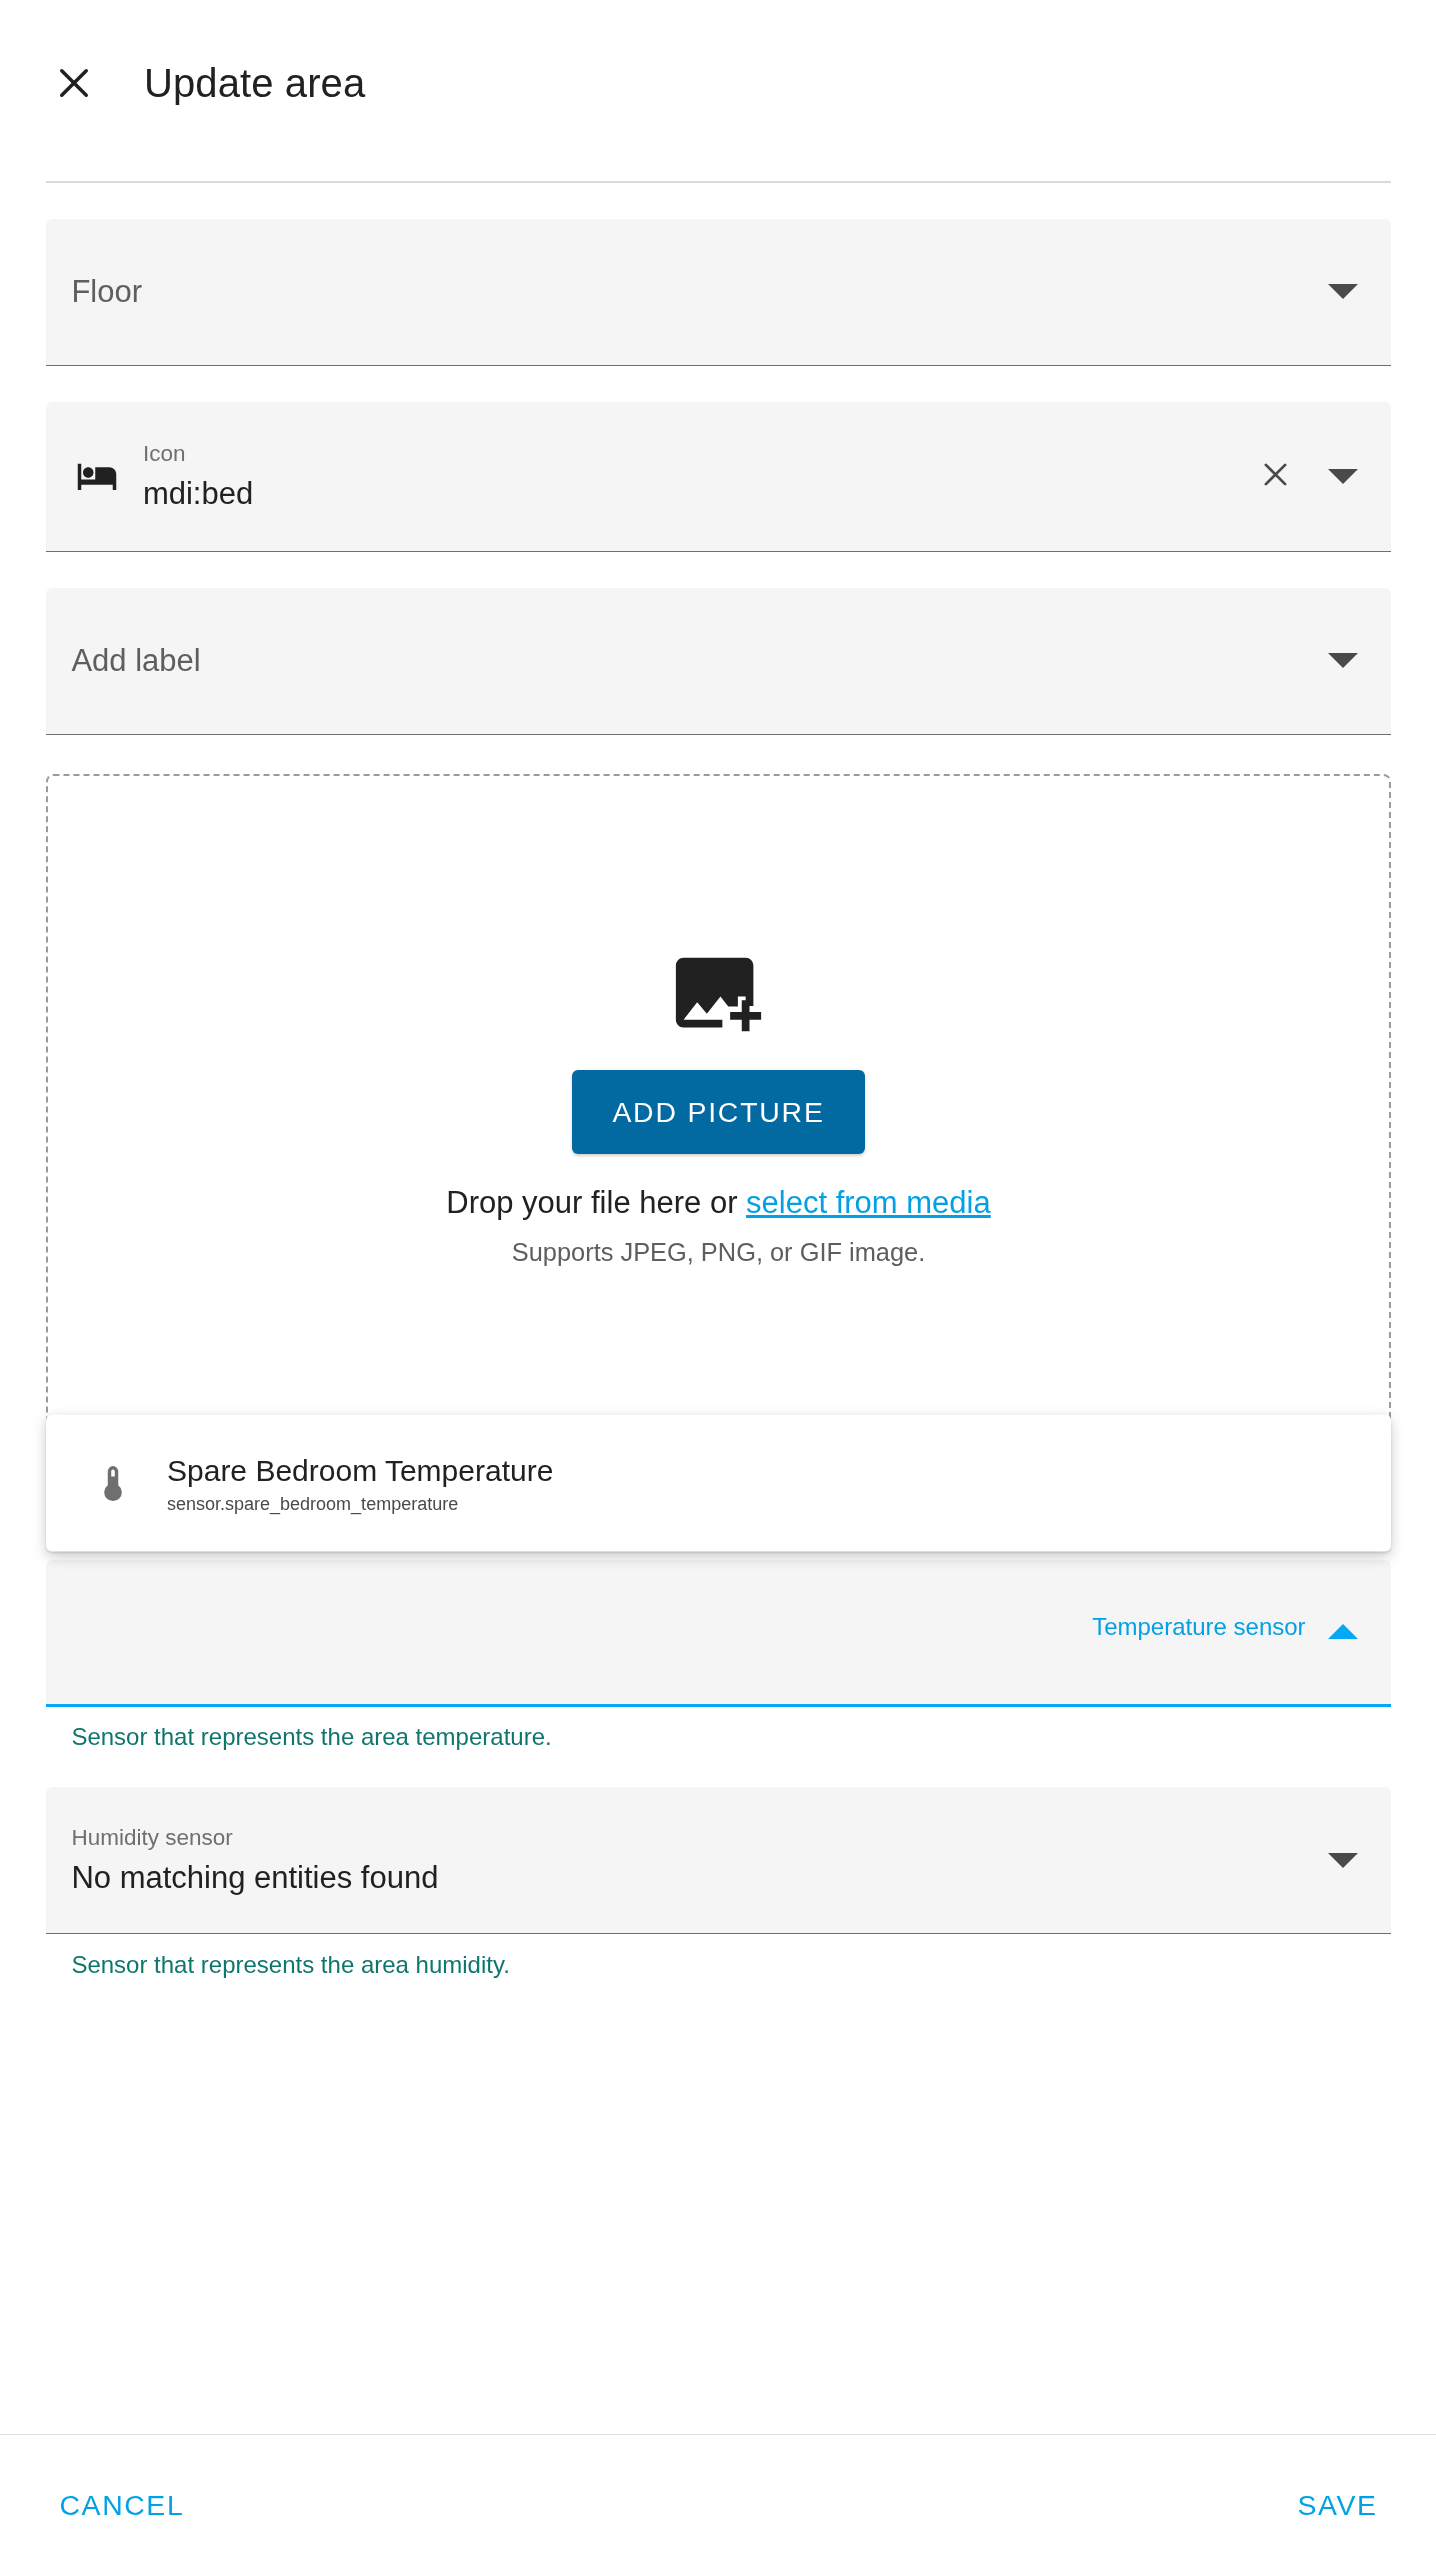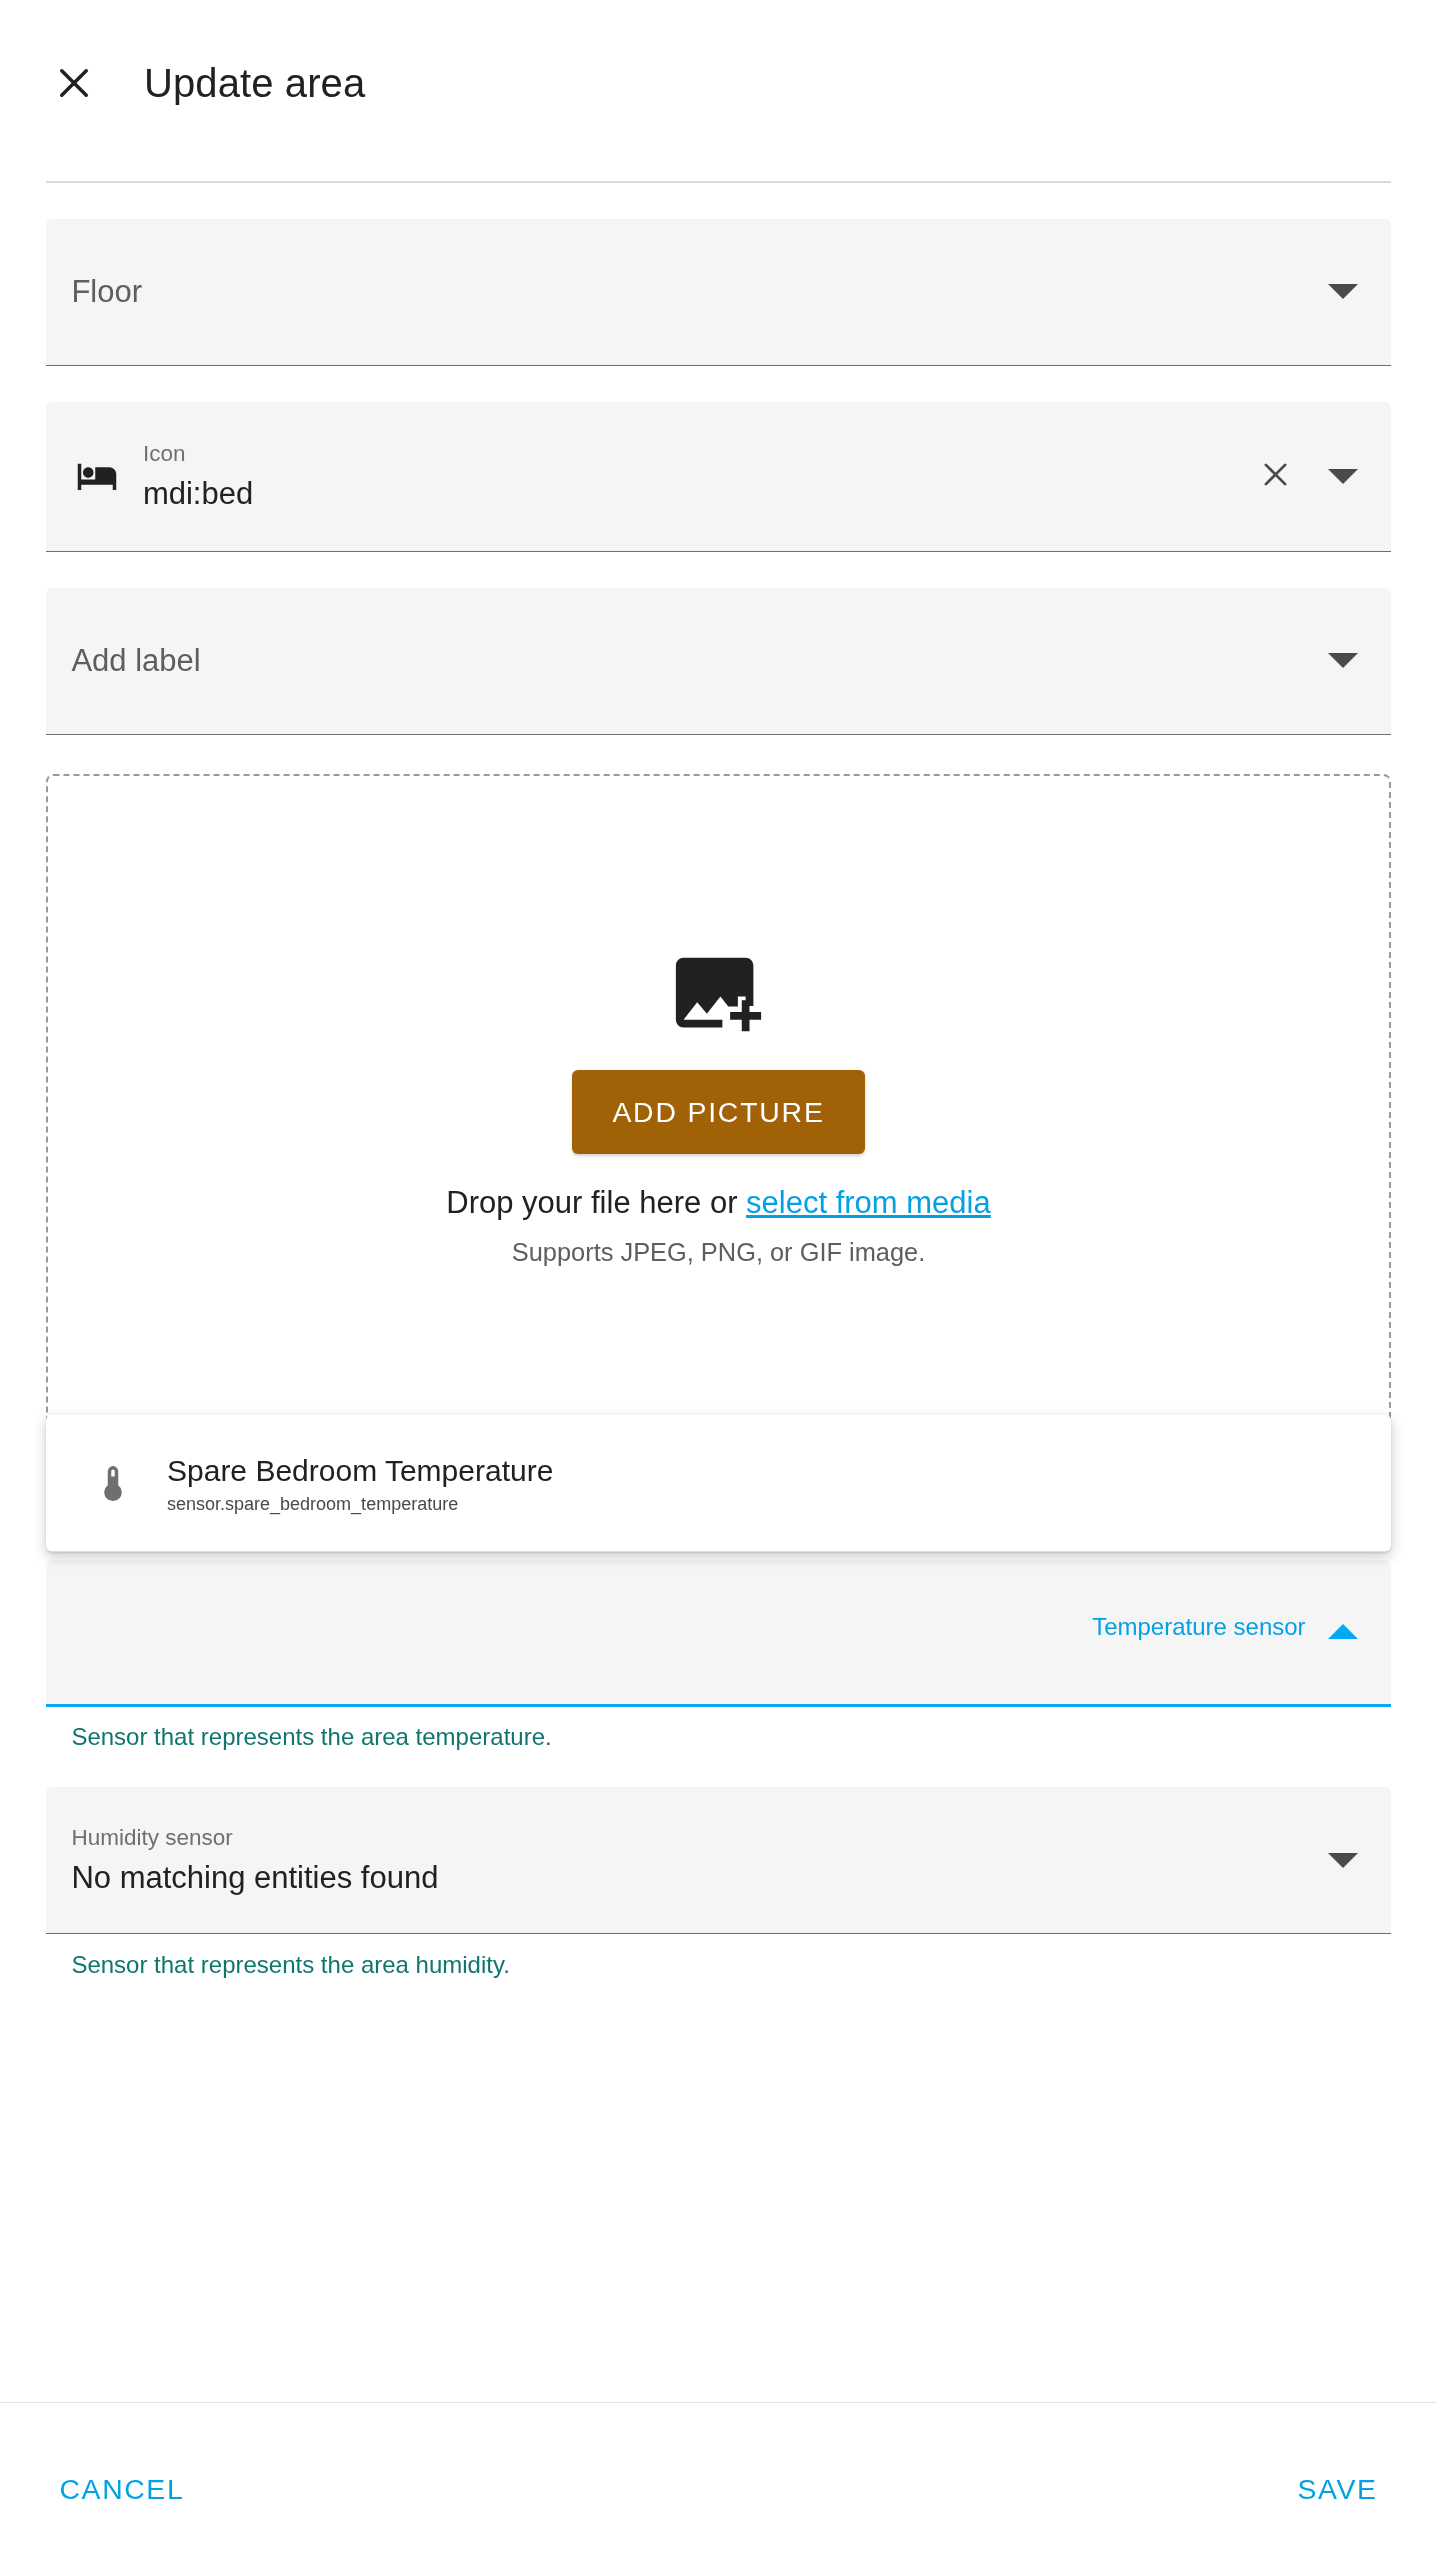--- a/index.html
+++ b/index.html
@@ -140,21 +140,21 @@
     border-radius: 7.5px;
     height: 666px;
     display: flex;
     flex-direction: column;
     align-items: center;
     justify-content: center;
     background: #ffffff;
   }
   .dropzone-icon { margin-bottom: 28.4px; }
   .add-picture-btn {
-    background: #a16207;
+    background: #0369a1;
     color: #ffffff;
     border: none;
     border-radius: 6px;
     height: 84px;
     padding: 0 40px;
     font-size: 28.4px;
     font-weight: 500;
     letter-spacing: 1.8px;
     font-family: "Liberation Sans", sans-serif;
     cursor: pointer;
@@ -250,21 +250,21 @@
     border-left: 15px solid transparent;
     border-right: 15px solid transparent;
   }
   .caret-down { border-top: 15px solid #4a4a4a; }
   .caret-up { border-bottom: 15px solid #03a9f4; }
 
   
   .footer {
     flex: 0 0 auto;
     border-top: 1.5px solid #e0e0e0;
-    height: 174px;
+    height: 142px;
     display: flex;
     align-items: center;
     justify-content: space-between;
     padding: 0 46px;
     background: #ffffff;
   }
   .text-btn {
     background: none;
     border: none;
     color: #03a1e4;

